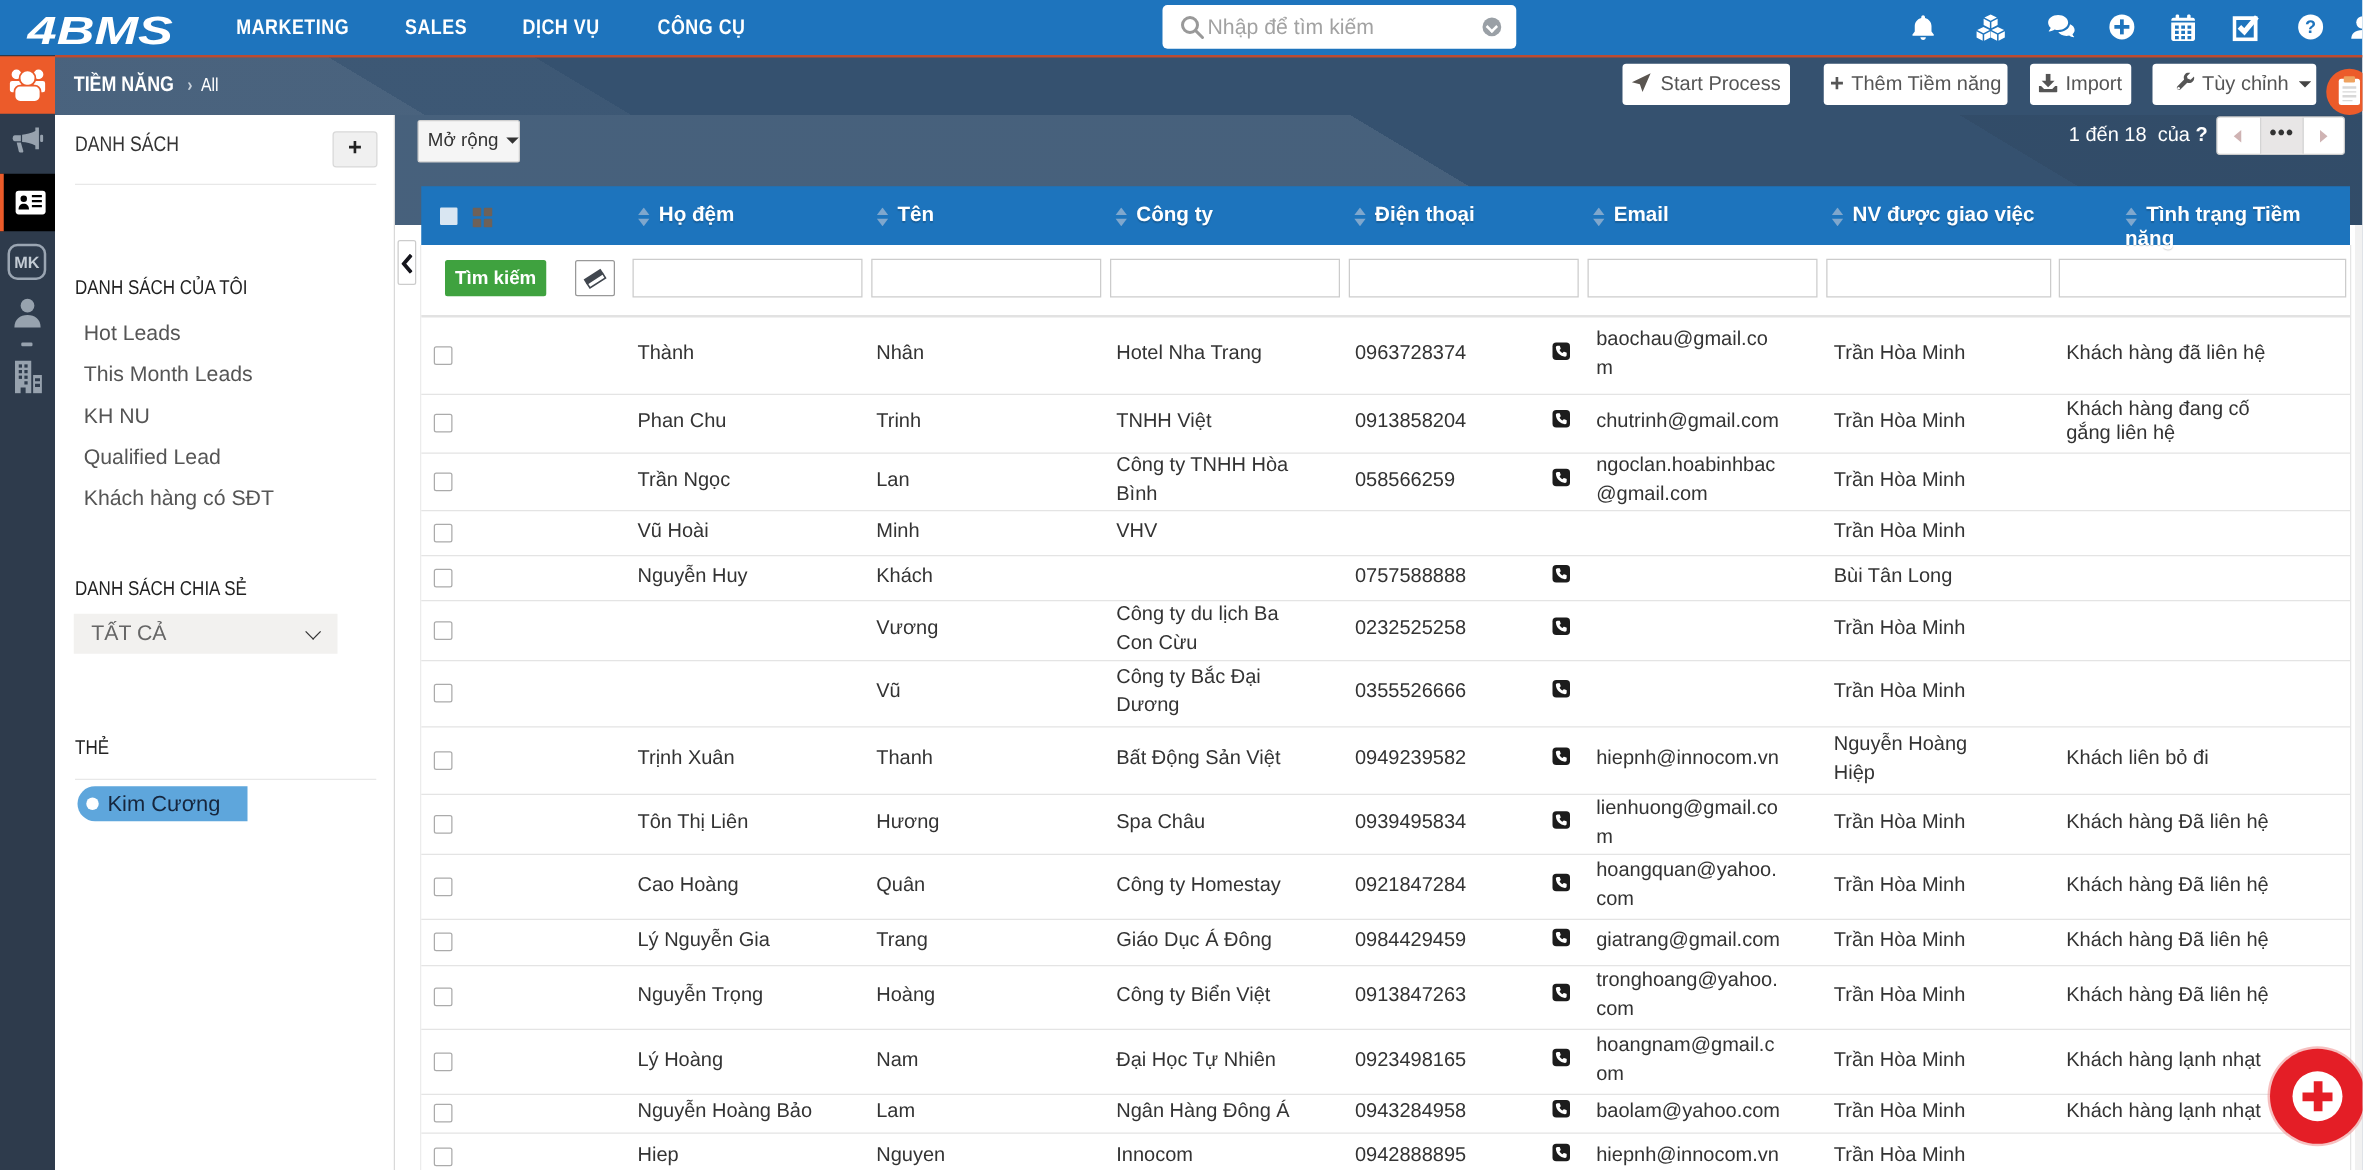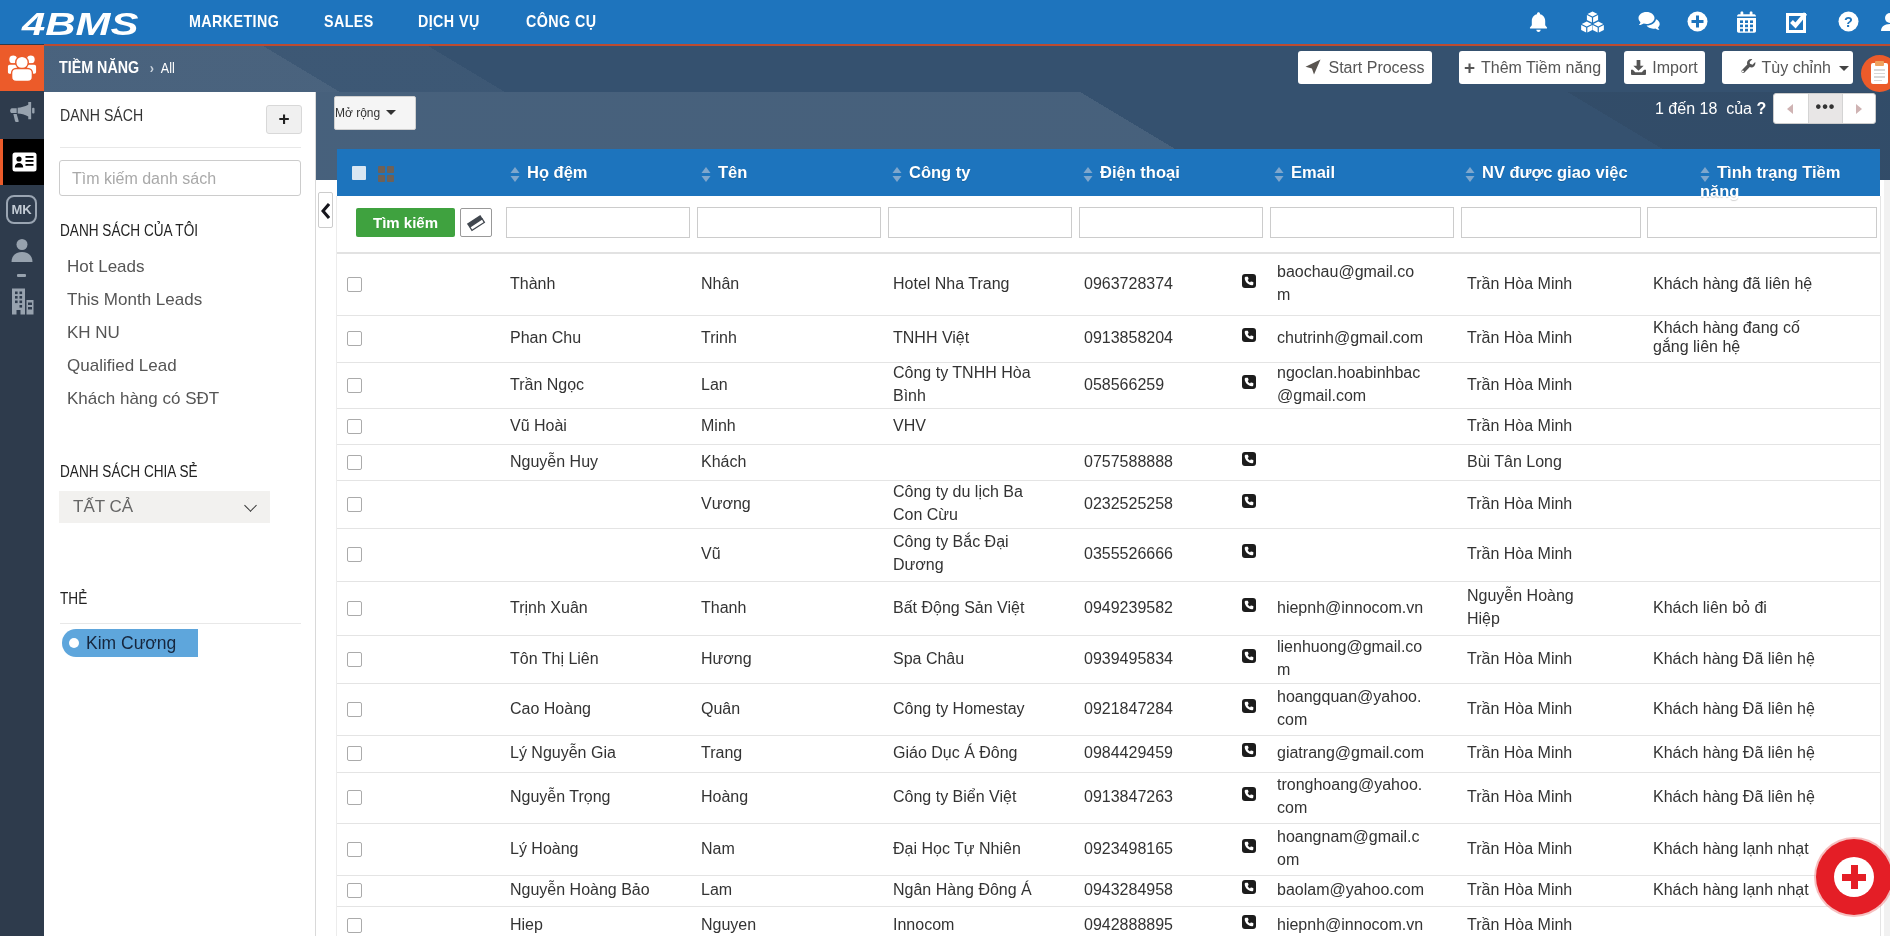--- a/index.html
+++ b/index.html
@@ -44,53 +44,61 @@
 #sidebar .hr2 { position:absolute; left:16px; right:14px; top:531px; border-top:1px solid #e8e8e8; }
 #tagchip { position:absolute; left:18px; top:537px; width:136px; height:28px; background:#5ea6dc; border-radius:14px 0 0 14px; color:#16263d; font-size:17.5px; line-height:28px; padding-left:24px; }
 #tagchip:before { content:""; position:absolute; left:7px; top:9px; width:10px; height:10px; background:#fff; border-radius:50%; }
 
 
 #main { position:absolute; left:316px; top:92px; width:1574px; height:844px; background:#35516f; }
 #main .diag { position:absolute; left:0; top:0; width:100%; height:88px;
   background:linear-gradient(31deg, rgba(255,255,255,0.09) 0 469px, rgba(255,255,255,0.0) 469px 720px, rgba(0,0,0,0.06) 720px); }
 #whitecard { position:absolute; left:316px; top:180px; width:1574px; height:756px; background:#fff; }
 #collapsetab { position:absolute; left:318px; top:192px; width:15px; height:36px; background:#fff; border:1px solid #ccc; border-radius:2px; text-align:center; }
-#morong { position:absolute; left:334px; top:96px; width:82px; height:34px; background:#f5f5f5; border:1px solid #d0d0d0; border-radius:2px; color:#333; font-size:12px; line-height:32px; text-align:left; z-index:4; }
+#morong { position:absolute; left:334px; top:96px; width:82px; height:34px; background:#f5f5f5; border:1px solid #d0d0d0; border-radius:2px; color:#333; font-size:15px; line-height:32px; text-align:right; z-index:4; }
 #paginfo { position:absolute; left:1655px; top:100px; color:#fff; font-size:16px; z-index:4; }
 #pagbtns { position:absolute; left:1773px; top:93px; width:103px; height:31px; background:#fff; border:1px solid #ccc; border-radius:3px; z-index:4; }
 #pagbtns .mid { position:absolute; left:34px; top:0; width:35px; height:29px; background:#e8e6e6; border-left:1px solid #d4d4d4; border-right:1px solid #d4d4d4; text-align:center; }
 .chv { position:absolute; top:10px; width:0; height:0; border-top:5px solid transparent; border-bottom:5px solid transparent; }
 .chvl { left:13px; border-right:6px solid #cfb3b3; }
 .chvr { right:13px; border-left:6px solid #cfb3b3; }
 
 
 #thead { position:absolute; left:337px; top:149px; width:1543px; height:47px; background:#1d74bd; z-index:3; color:#fff; font-size:16.5px; font-weight:bold; text-shadow:0 1px 1px rgba(0,0,0,0.18); }
 #thead .hc { position:absolute; top:14px; }
 #trows { position:absolute; left:337px; top:196px; width:1543px; height:740px; background:#fff; }
 #filterrow { position:relative; height:58px; border-bottom:2px solid #e2e2e2; }
 .finput { position:absolute; top:11px; height:31px; border:1px solid #ccc; background:#fff; }
-#btnsearch { position:absolute; left:19px; top:12px; width:99px; height:29px; background:#3fa23f; border-radius:2px; color:#fff; font-size:15px; font-weight:bold; text-align:center; line-height:29px; }
+#btnsearch { position:absolute; left:19px; top:12px; width:81px; height:29px; background:#3fa23f; border-radius:2px; color:#fff; font-size:15px; font-weight:bold; text-align:center; line-height:29px; }
 #btneraser { position:absolute; left:123px; top:12px; width:32px; height:29px; background:#fff; border:1px solid #999; border-radius:2px; }
 .trow { position:relative; border-bottom:1px solid #e4e4e4; font-size:16px; color:#333; }
 .trow .cell { position:absolute; top:calc(50% - 2px); transform:translateY(-50%); line-height:23px; white-space:nowrap; }
 .cb { position:absolute; left:10px; top:50%; margin-top:-8px; width:15px; height:15px; border:1px solid #ababab; border-radius:2px; background:#fff; }
 .c1 { left:173px; } .c2 { left:364px; } .c3 { left:556px; } .c4 { left:747px; }
 .c5i { position:absolute; left:905px; top:50%; margin-top:-11px; width:14px; height:14px; background:#1c1c1c; border-radius:3px; }
 .c5 { left:940px; } .c6 { left:1130px; } .c7 { left:1316px; line-height:19px !important; }
 .sorti { display:inline-block; vertical-align:middle; margin-right:7px; }
 </style>
 </head>
 <body>
 
 <div id="topbar">
   <div id="logo">4BMS</div>
   <div class="topmenu" style="left:189px;">MARKETING</div>
   <div class="topmenu" style="left:324px;">SALES</div>
   <div class="topmenu" style="left:418px;">DỊCH VỤ</div>
   <div class="topmenu" style="left:526px;">CÔNG CỤ</div>
+  <div id="search">
+    <svg class="mag" width="22" height="22" viewBox="0 0 22 22">
+        <circle cx="9" cy="9" r="6" fill="none" stroke="#999" stroke-width="2.4"></circle>
+        <line x1="13.5" y1="13.5" x2="19" y2="19" stroke="#999" stroke-width="2.4" stroke-linecap="round"></line>
+      </svg>
+    <span class="ph">Nhập để tìm kiếm</span>
+    <span class="dd"></span>
+  </div>
 
   <svg class="topicon" style="left:1528px;" width="21" height="22" viewBox="0 0 21 22" fill="#fff">
     <path d="M10.5 1.2 C11.3 1.2 12 1.9 12 2.7 L12 3.3 C15 4 17.2 6.6 17.2 9.8 L17.2 14.2 L19 16.6 C19.3 17 19 17.6 18.5 17.6 L2.5 17.6 C2 17.6 1.7 17 2 16.6 L3.8 14.2 L3.8 9.8 C3.8 6.6 6 4 9 3.3 L9 2.7 C9 1.9 9.7 1.2 10.5 1.2 Z"></path>
     <path d="M8.3 18.7 L12.7 18.7 C12.7 19.9 11.7 20.9 10.5 20.9 C9.3 20.9 8.3 19.9 8.3 18.7 Z"></path>
   </svg>
 
   <svg class="topicon" style="left:1581px;" width="23" height="22" viewBox="0 0 23 22" fill="#fff">
     <path d="M11.5 0.5 L16.5 3 L11.5 5.5 L6.5 3 Z M5.9 4 L10.9 6.5 L10.9 11.5 L5.9 9 Z M17.1 4 L17.1 9 L12.1 11.5 L12.1 6.5 Z" transform="translate(0,0)"></path>
     <path d="M5.75 10.5 L10.75 13 L5.75 15.5 L0.75 13 Z M0.15 14 L5.15 16.5 L5.15 21.5 L0.15 19 Z M11.35 14 L11.35 19 L6.35 21.5 L6.35 16.5 Z"></path>
     <path d="M17.25 10.5 L22.25 13 L17.25 15.5 L12.25 13 Z M11.65 14 L16.65 16.5 L16.65 21.5 L11.65 19 Z M22.85 14 L22.85 19 L17.85 21.5 L17.85 16.5 Z"></path>
@@ -198,23 +206,20 @@
         <rect x="9.5" y="17" width="2.6" height="2.6"></rect>
       </g>
     <path d="M16.5 12 L23.5 12 L23.5 26.5 L16.5 26.5 Z M18 14.5 L22 14.5 L22 17 L18 17 Z M18 19 L22 19 L22 21.5 L18 21.5 Z" fill-rule="evenodd"></path>
   </svg>
 </div>
 
 <div id="sidebar">
   <h1>DANH SÁCH</h1>
   <div id="addbtn">+</div>
   <div class="hr1"></div>
-  <div id="sbsearch">
-      <span>Tìm kiếm danh sách</span>
-    </div>
   <div class="sbh" style="top:130px;">DANH SÁCH CỦA TÔI</div>
   <div class="sbitem" style="top:165px;">Hot Leads</div>
   <div class="sbitem" style="top:198px;">This Month Leads</div>
   <div class="sbitem" style="top:231px;">KH NU</div>
   <div class="sbitem" style="top:264px;">Qualified Lead</div>
   <div class="sbitem" style="top:297px;">Khách hàng có SĐT</div>
   <div class="sbh" style="top:371px;">DANH SÁCH CHIA SẺ</div>
   <div id="allsel">TẤT CẢ</div>
   <div class="sbh" style="top:498px; font-size:16px;">THẺ</div>
   <div class="hr2"></div>

